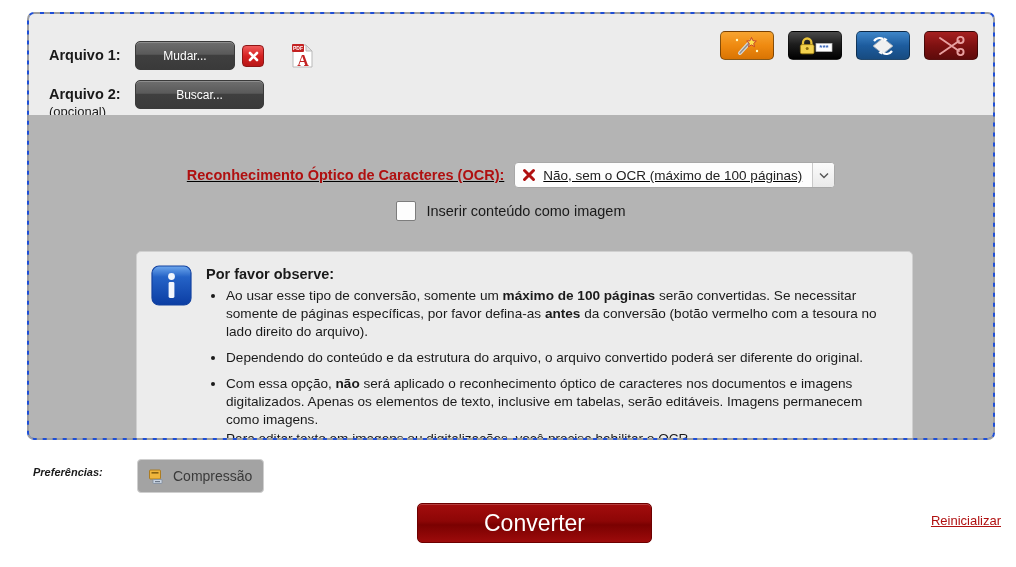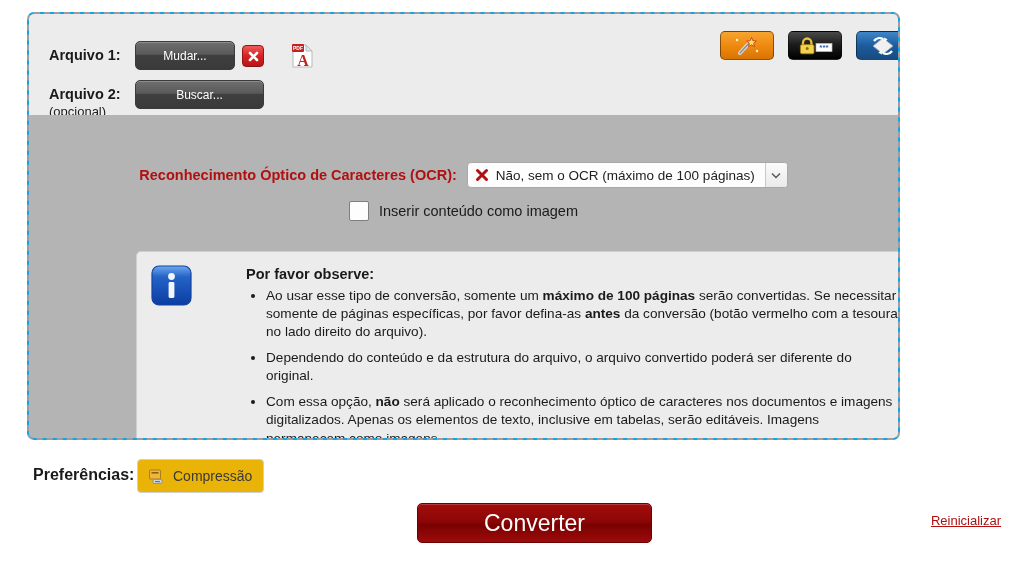--- a/index.html
+++ b/index.html
@@ -8,24 +8,24 @@
     width: 1016px; height: 567px;
     background: #ffffff;
     font-family: "Liberation Sans", sans-serif;
     overflow: hidden;
   }
 
   
   .dashed-panel {
     position: absolute;
     left: 27px; top: 12px;
-    width: 873px; height: 428px;
+    width: 968px; height: 428px;
     border: 2px dashed #9e9e9e;
     border-radius: 7px;
-    background: #0ea5e9;
+    background: #1d4ed8;
     overflow: hidden;
   }
 
   
   .file-area {
     position: absolute;
     left: 0; top: 0; right: 0; height: 101px;
     background: #ececec;
   }
 
@@ -146,47 +146,47 @@
     position: absolute;
     left: 107px; top: 136px;
     width: 777px;
     background: #ececec;
     border: 1px solid #d0d0d0;
     border-radius: 5px;
     padding: 13px 14px 12px 14px;
     display: flex;
     gap: 14px;
   }
-  .notice-body { flex: 1 1 auto; padding-top: 1px; margin-left: 40px; }
+  .notice-body { flex: 1 1 auto; padding-top: 1px; }
   .notice-title {
     font-size: 14.5px; font-weight: bold; color: #1a1a1a;
     margin: 0 0 5px 0;
   }
   .notice ul { margin: 0; padding: 0 0 0 20px; }
   .notice li {
     font-size: 13.6px; color: #1a1a1a;
     line-height: 1.33;
     margin-bottom: 8px;
   }
   .notice li:last-child { margin-bottom: 0; }
   .notice b { font-weight: bold; }
 
   
   .prefs-label {
     position: absolute;
     left: 33px; top: 466px;
-    font-size: 16px; font-weight: bold; color: #1a1a1a;
+    font-size: 11px; font-weight: bold; color: #1a1a1a; font-style: italic;
   }
   .pref-btn {
     position: absolute;
     left: 137px; top: 459px;
     height: 27px;
     display: flex; align-items: center; gap: 7px;
     padding: 16px 11px;
-    background: #eab308;
+    background: #a3a3a3;
     border: 1px solid #cfcfcf;
     border-radius: 4px;
     font-size: 14px; color: #3a3a3a;
     cursor: pointer;
     white-space: nowrap;
   }
 
   .convert-btn {
     position: absolute;
     left: 417px; top: 503px;
@@ -289,21 +289,21 @@
         <path d="M4 2 L23 15 M4 18 L23 5" stroke="#e8a0a0" stroke-width="1.9" stroke-linecap="round"></path>
         <circle cx="24.5" cy="16" r="3.1" fill="none" stroke="#e8a0a0" stroke-width="1.9"></circle>
         <circle cx="24.5" cy="4" r="3.1" fill="none" stroke="#e8a0a0" stroke-width="1.9"></circle>
       </svg>
     </div>
   </div>
 
   <div class="opts-area">
 
 
-    <div class="opt-row" style="left:0; right:0; top:47px; justify-content:center;">
+    <div class="opt-row" style="left:0; right:0; top:47px; justify-content:center;text-decoration:underline;">
       <span class="opt-label red" style="margin-right:10px;">Reconhecimento Óptico de Caracteres (OCR):</span>
       <div class="select-box">
         <span class="select-inner">
           <svg width="14" height="14" viewBox="0 0 14 14">
             <path d="M2.5 2.5 L11.5 11.5 M11.5 2.5 L2.5 11.5" stroke="#b01010" stroke-width="3" stroke-linecap="round"></path>
           </svg>
           <span>Não, sem o OCR (máximo de 100 páginas)</span>
         </span>
         <span class="select-arrow">
           <svg width="10" height="7" viewBox="0 0 10 7" aria-hidden="true">

